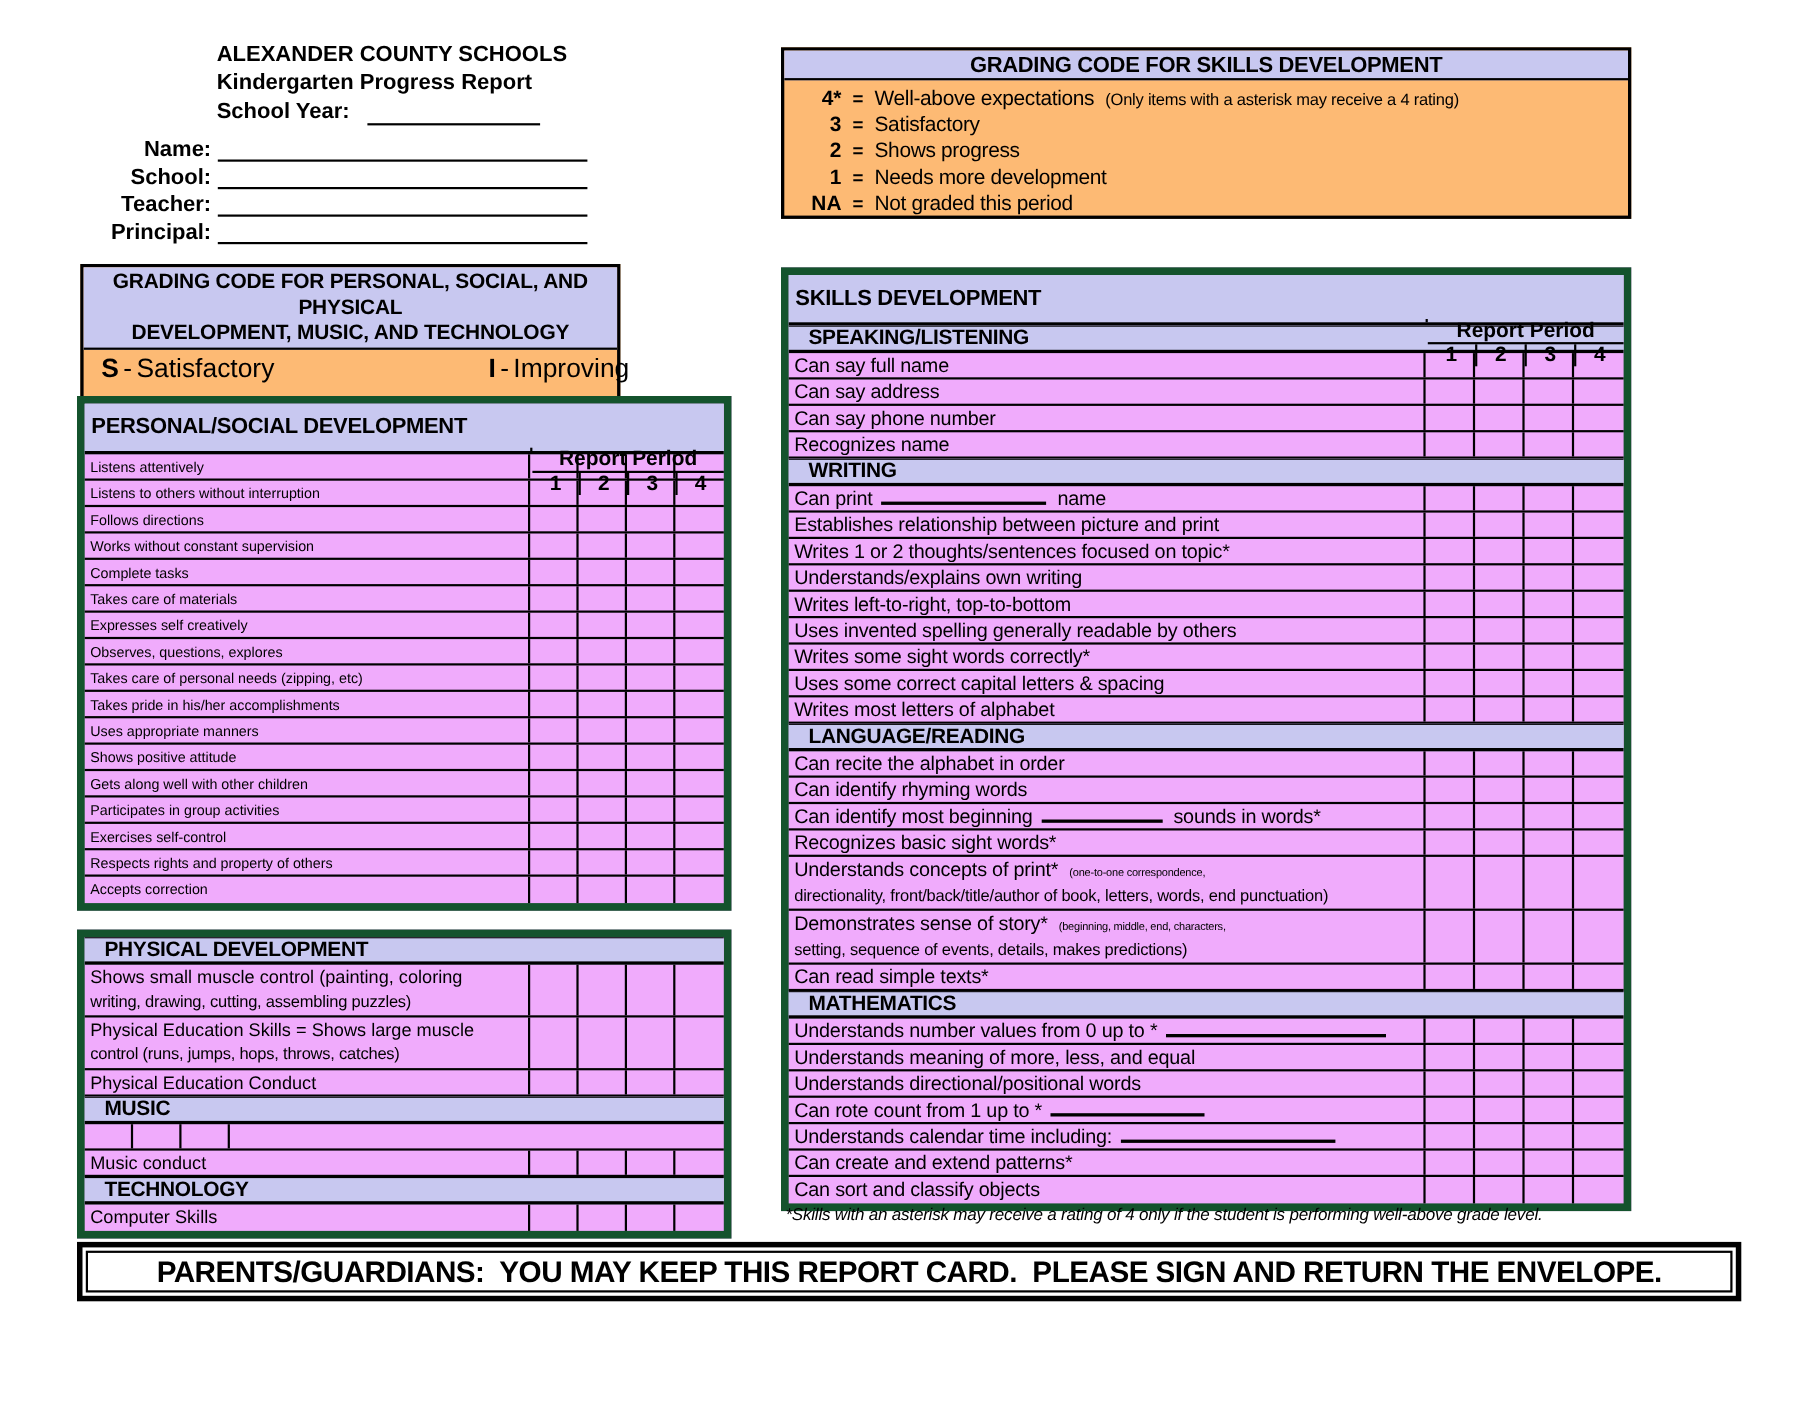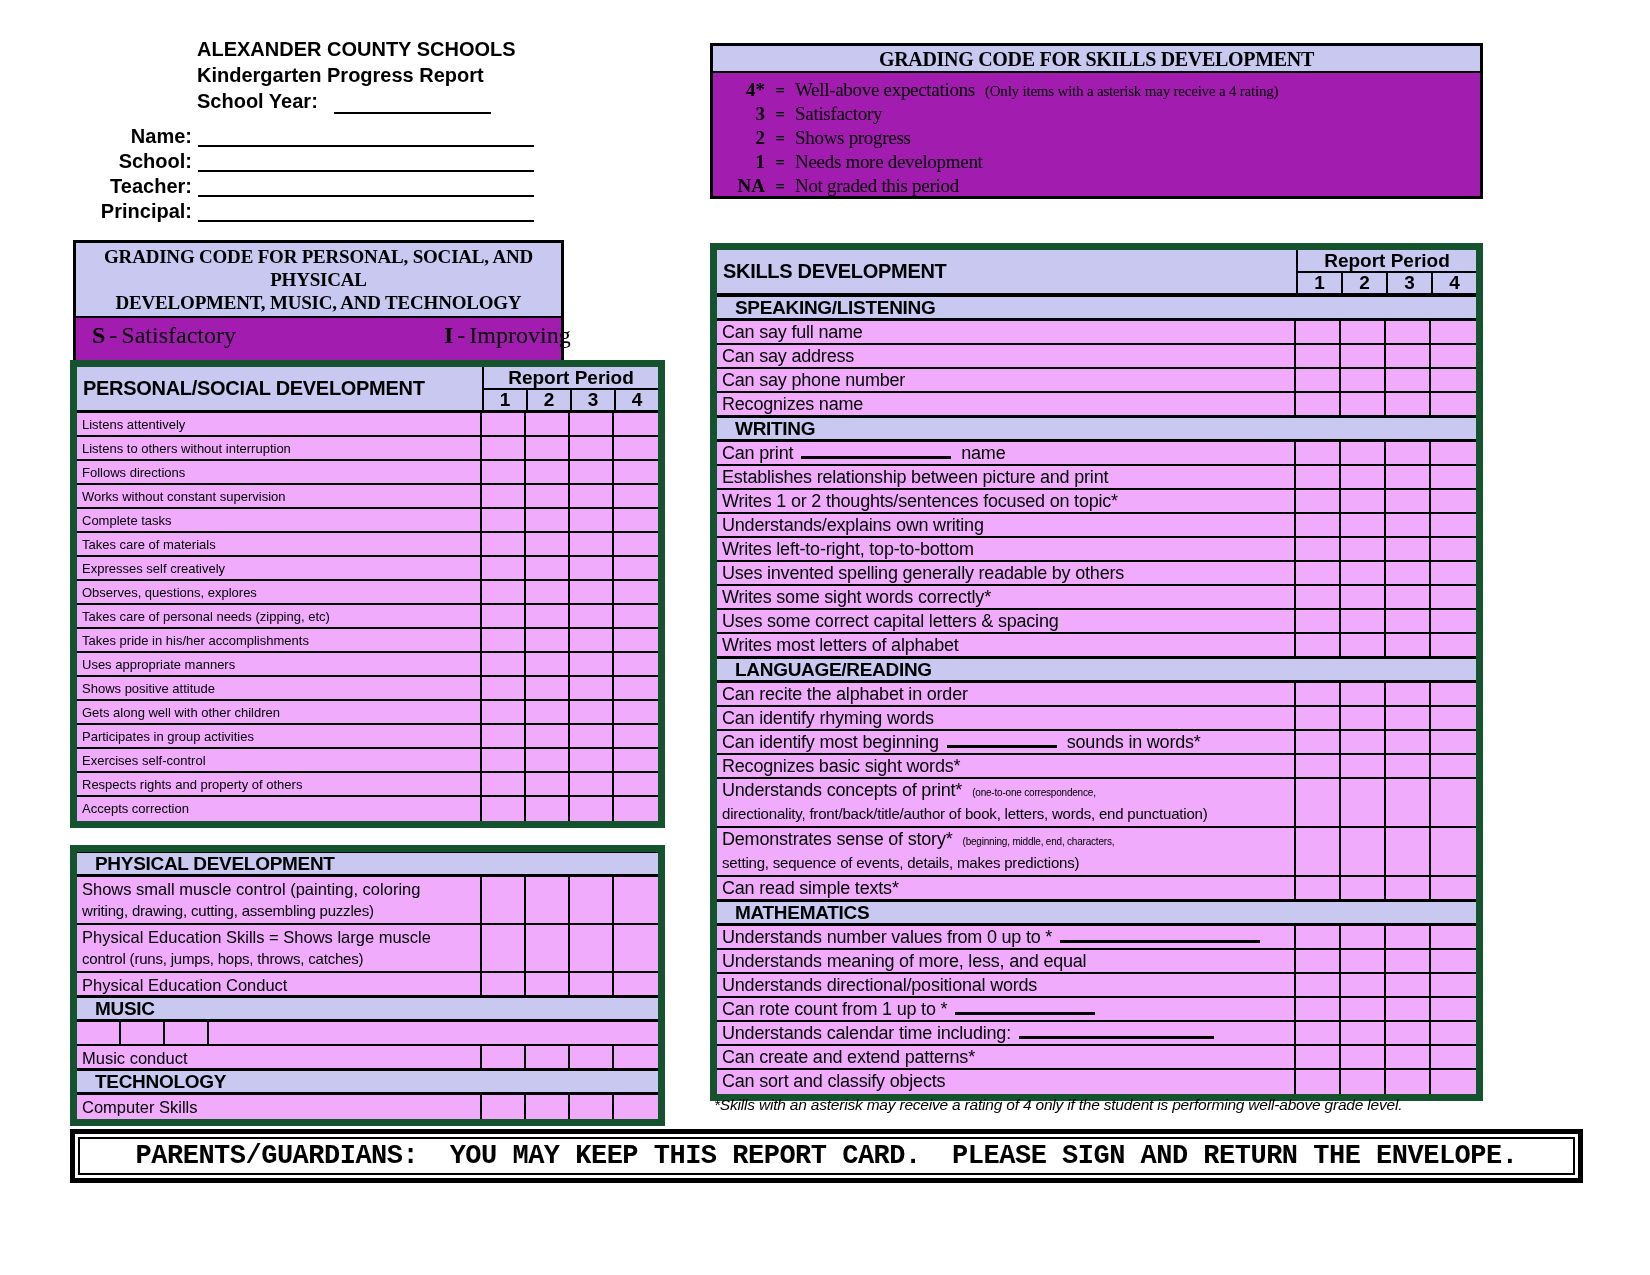--- a/index.html
+++ b/index.html
@@ -15,21 +15,21 @@
   .hdr-left .tline { font-weight:bold; font-size:20px; line-height:26px; white-space:nowrap; }
   .sy-row { display:flex; align-items:flex-end; }
   .sy-blank { display:inline-block; width:157px; height:22px; border-bottom:2px solid #000; margin-left:16px; }
 
   .hdr-fields { left:70px; top:122px; width:464px; }
   .frow { display:flex; align-items:flex-end; height:25px; }
   .flabel { width:122px; text-align:right; font-weight:bold; font-size:20px; line-height:22px; white-space:nowrap; }
   .fline { flex:1; height:23px; border-bottom:2px solid #000; margin-left:6px; }
 
   
-  .gbox { border:3px solid #000; background:#a21caf;font-family:Liberation Serif, serif; }
+  .gbox { border:3px solid #000; background:#fdba74; }
   .box-skills { left:710px; top:43px; width:773px; height:156px; }
   .bband { height:27px; background:var(--band); border-bottom:2px solid #000; text-align:center;
            font-weight:bold; font-size:20px; line-height:26px; letter-spacing:-0.3px; }
   .legend { padding:6px 0 0 10px; }
   .lrow { display:flex; align-items:baseline; height:24px; }
   .lcode { width:42px; text-align:right; font-weight:bold; font-size:19px; }
   .leq { width:30px; text-align:center; font-weight:bold; font-size:17px; }
   .llabel { font-size:19px; letter-spacing:-0.3px; }
   .lnote { font-size:15px; margin-left:10px; letter-spacing:-0.2px; }
 
@@ -43,21 +43,21 @@
 
   
   .tbl { border:7px solid #14532d; background:#f0abfc; }
   .tbl-personal { left:70px; top:360px; width:595px; }
   .tbl-physical { left:70px; top:845px; width:595px; }
   .tbl-skills   { left:710px; top:243px; width:773px; }
 
   .thead { display:flex; background:var(--band); border-bottom:3px solid #000; height:46px; }
   .thead .hlabel { flex:1; display:flex; align-items:center; padding-left:6px;
                    font-weight:bold; font-size:20px; letter-spacing:-0.3px; white-space:nowrap; }
-  .pgrid { display:flex; flex-direction:column; border-left:2px solid #000; }
+  .pgrid { display:flex; flex-direction:column; border-left:2px solid #000;margin-top:40px; }
   .tbl-personal .pgrid { width:176px; }
   .tbl-skills .pgrid { width:180px; }
   .ptitle { height:23px; border-bottom:2px solid #000; text-align:center;
             font-weight:bold; font-size:19px; line-height:21px; }
   .pnums { display:flex; flex:1; }
   .pnums span { flex:1; text-align:center; font-weight:bold; font-size:19px; line-height:20px;
                 border-right:2px solid #000; }
   .pnums span:last-child { border-right:none; }
 
   .sband { height:25px; background:var(--band); border-top:1px solid #000; border-bottom:3px solid #000;
@@ -81,21 +81,21 @@
   .note { font-size:10px; margin-left:10px; letter-spacing:-0.2px; }
   .line2 { font-size:15px; line-height:22px; letter-spacing:-0.2px; }
 
   .footnote { left:714px; top:1096px; width:772px; font-style:italic; font-size:15.5px;
               letter-spacing:-0.2px; white-space:nowrap; }
 
   
   .banner { left:70px; top:1129px; width:1513px; height:54px; border:5px solid #000; padding:3px; }
   .banner-inner { width:100%; height:100%; border:2px solid #000; display:flex;
                   align-items:center; justify-content:center; }
-  .banner-text { font-weight:bold; font-size:27px; letter-spacing:-0.5px; white-space:pre;font-family:Liberation Mono, monospace; }
+  .banner-text { font-weight:bold; font-size:27px; letter-spacing:-0.5px; white-space:pre; }
 
   :root { --band:#c8c8f0; }
 </style>
 </head>
 <body>
 
 <div id="page">
 
   <div class="abs hdr-left">
     <div class="tline">ALEXANDER COUNTY SCHOOLS</div>

